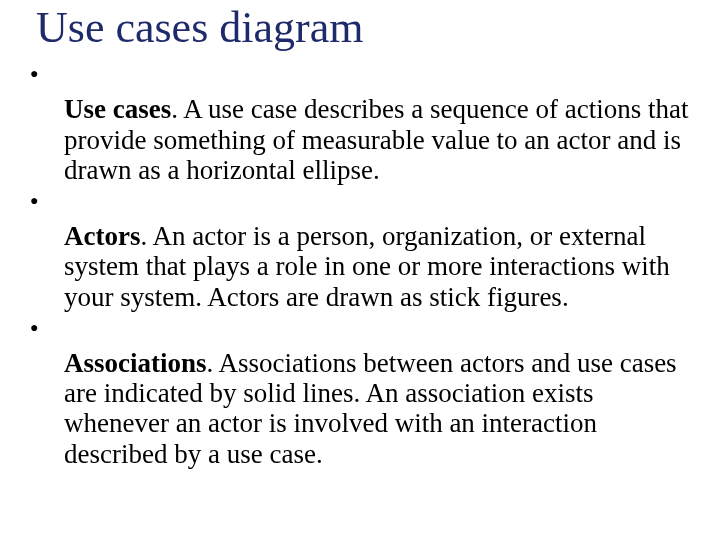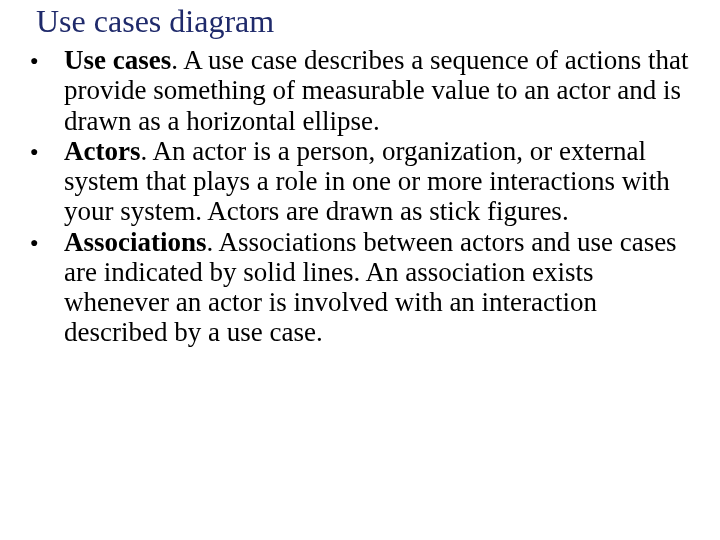--- a/index.html
+++ b/index.html
@@ -11,21 +11,21 @@
     font-family: "Times New Roman", Times, serif;
     color: #000000;
   }
   .slide {
     box-sizing: border-box;
     width: 720px;
     height: 540px;
     padding: 4px 24px 0 24px;
   }
   .title {
-    font-size: 32px;
+    font-size: 44px;
     color: #1f2a6b;
     margin: 0 0 6px 12px;
     font-weight: normal;
     line-height: 1.1;
   }
   .link {
     font-size: 27px;
     text-decoration: underline;
     color: #000;
     margin: 0 0 2px 0;
@@ -47,20 +47,21 @@
     width: 34px;
     flex: 0 0 34px;
     text-align: left;
     padding-left: 6px;
     padding-top: 9px;
     font-size: 14px;
     line-height: 1;
   }
   .bullet-text {
     flex: 1;
+    margin-top: 36px;
   }
   .term {
     font-weight: bold;
   }
 </style>
 </head>
 <body>
 
 <div class="slide">
   <h1 class="title">Use cases diagram</h1>

